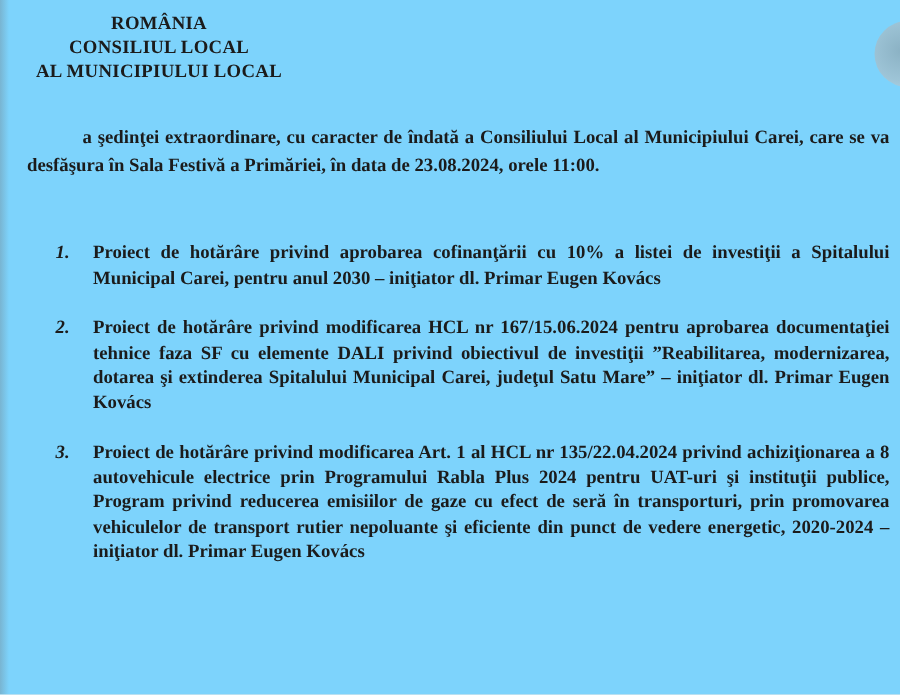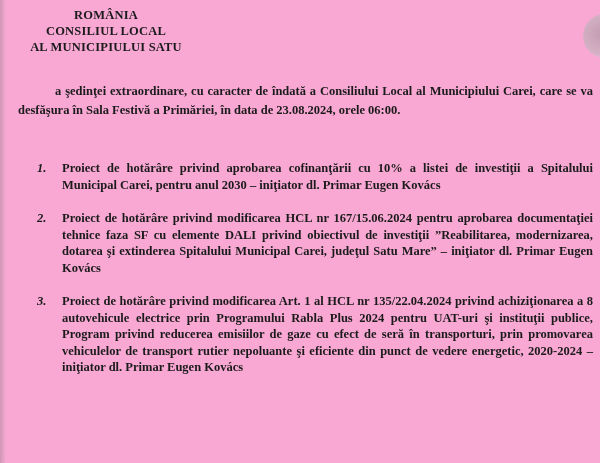--- a/index.html
+++ b/index.html
@@ -1,19 +1,19 @@
 <!DOCTYPE html>
 <html><head>
 <meta charset="utf-8">
 <style>
   html,body{margin:0;padding:0;background:#e9e9e9;}
   .page{
     position:relative;
     width:600px;height:463px;
-    background:#f9a8d4;
+    background:#7dd3fc;
     color:#1b1b1b;
     font-family:"Liberation Serif","DejaVu Serif",serif;
     font-weight:700;
     overflow:hidden;
     box-sizing:border-box;
   }
   .edge-shadow{
     position:absolute;left:0;top:0;bottom:0;width:6px;
     background:linear-gradient(to right, rgba(110,110,110,0.30), rgba(110,110,110,0.0));
     pointer-events:none;
@@ -78,25 +78,25 @@
 
 <div class="page">
   <div class="edge-shadow"></div>
   <div class="corner-circle"></div>
 
   <div class="content">
 
     <div class="letterhead">
       <div>ROMÂNIA</div>
       <div>CONSILIUL LOCAL</div>
-      <div>AL MUNICIPIULUI SATU</div>
+      <div>AL MUNICIPIULUI LOCAL</div>
     </div>
 
 
-    <p class="intro">a şedinţei extraordinare, cu caracter de îndată a Consiliului Local al Municipiului Carei, care se va desfăşura în Sala Festivă a Primăriei, în data de 23.08.2024, orele 06:00.</p>
+    <p class="intro">a şedinţei extraordinare, cu caracter de îndată a Consiliului Local al Municipiului Carei, care se va desfăşura în Sala Festivă a Primăriei, în data de 23.08.2024, orele 11:00.</p>
 
     <div class="agenda">
 
       <div class="agenda-item">
         <span class="num">1.</span>
         <span class="txt">Proiect de hotărâre privind aprobarea cofinanţării cu 10%  a listei de investiţii a Spitalului Municipal Carei, pentru anul 2030 – iniţiator dl. Primar Eugen Kovács</span>
       </div>
 
       <div class="agenda-item">
         <span class="num">2.</span>

